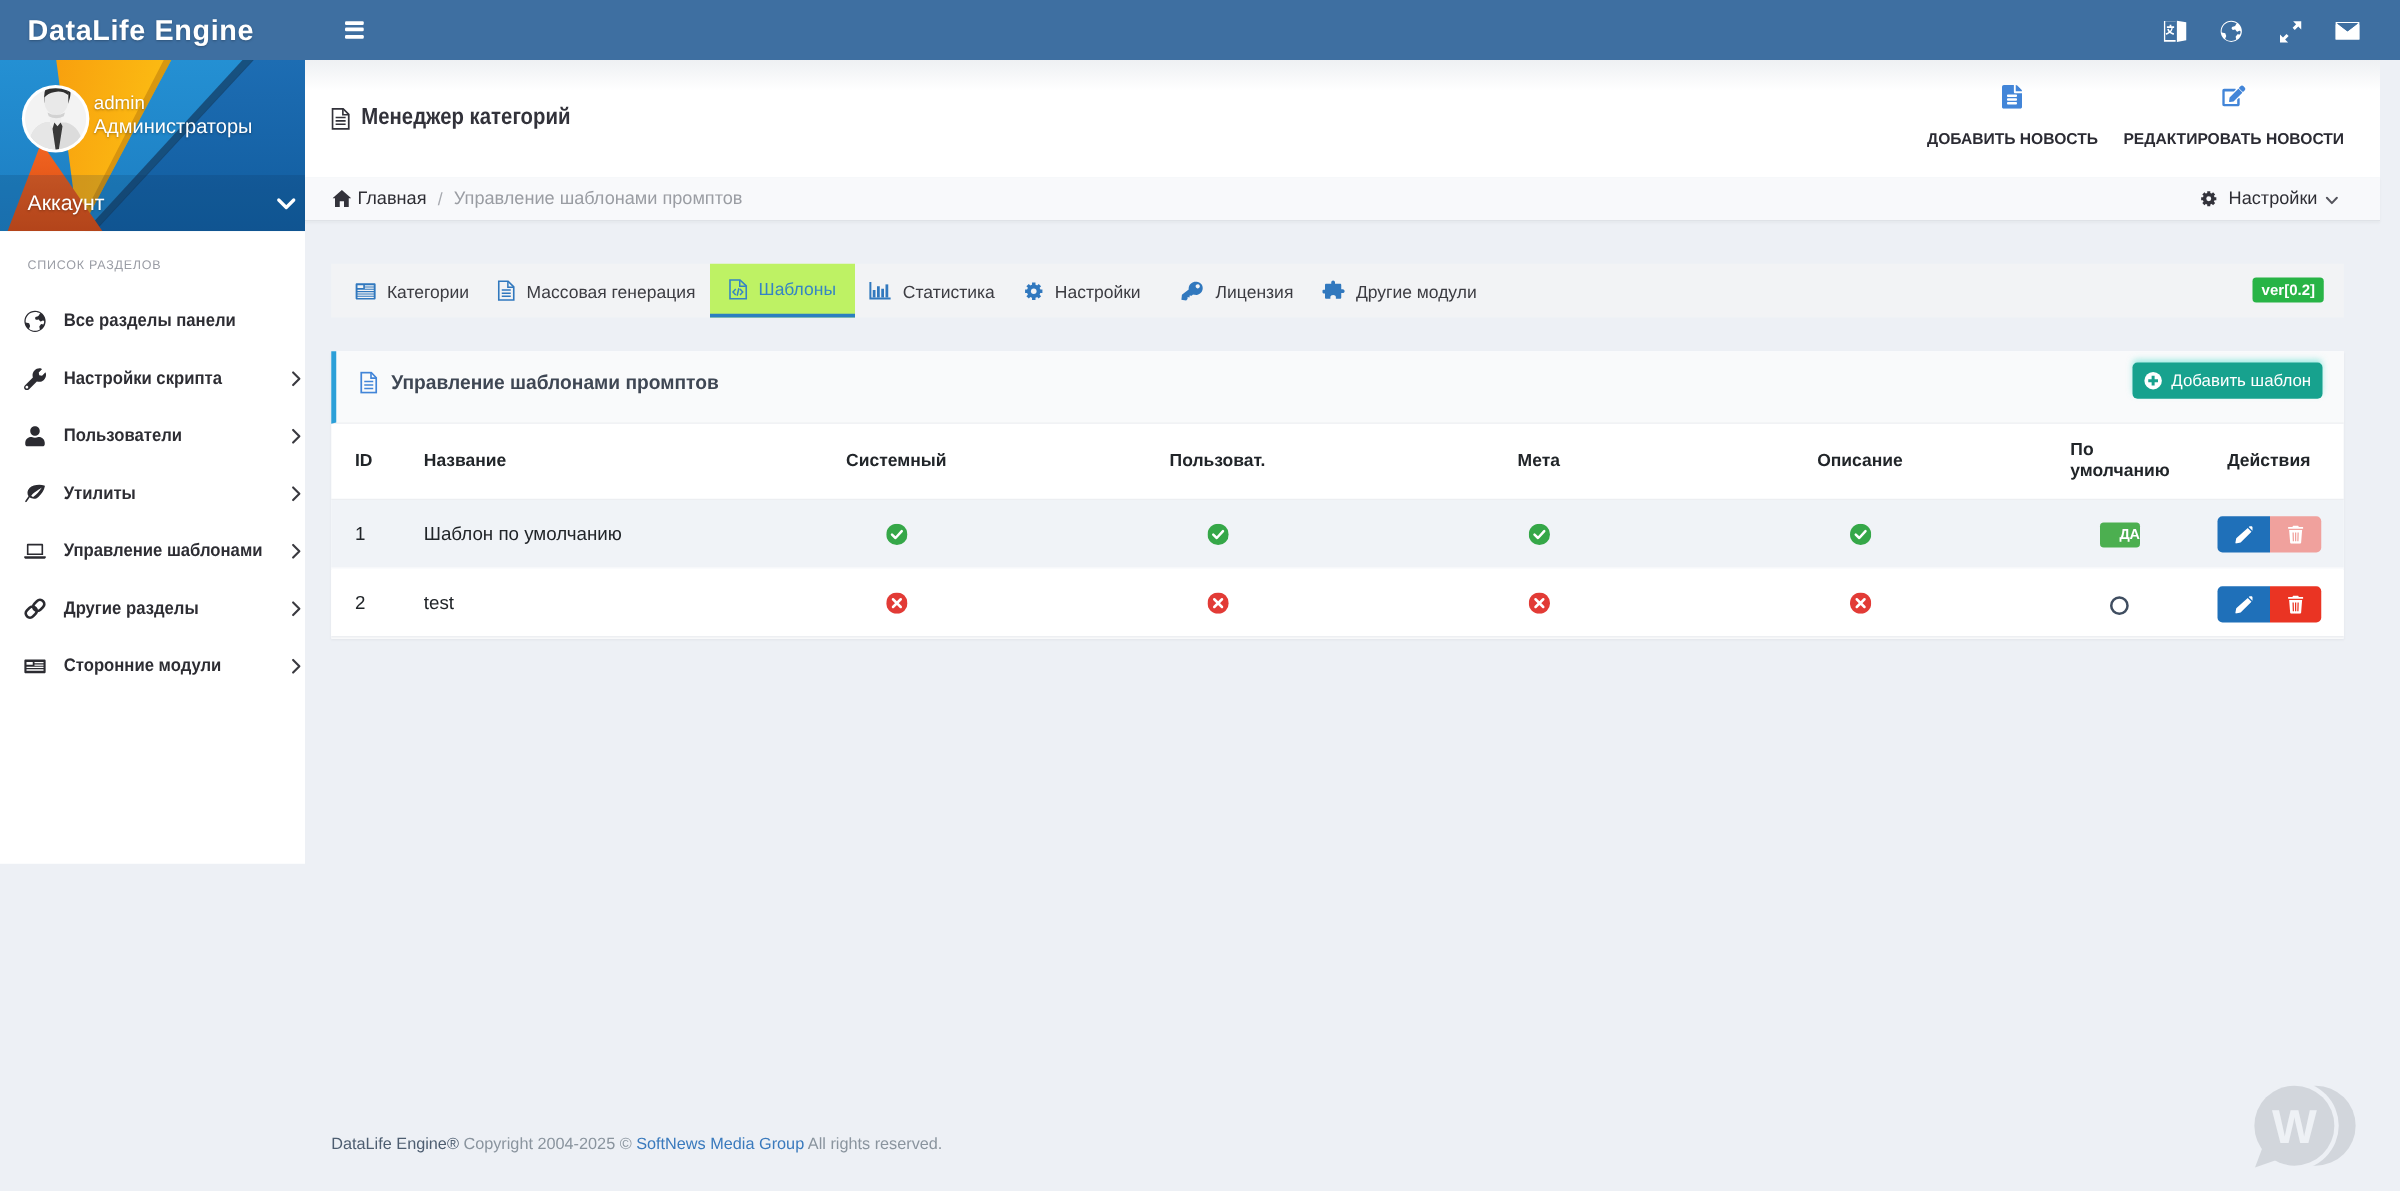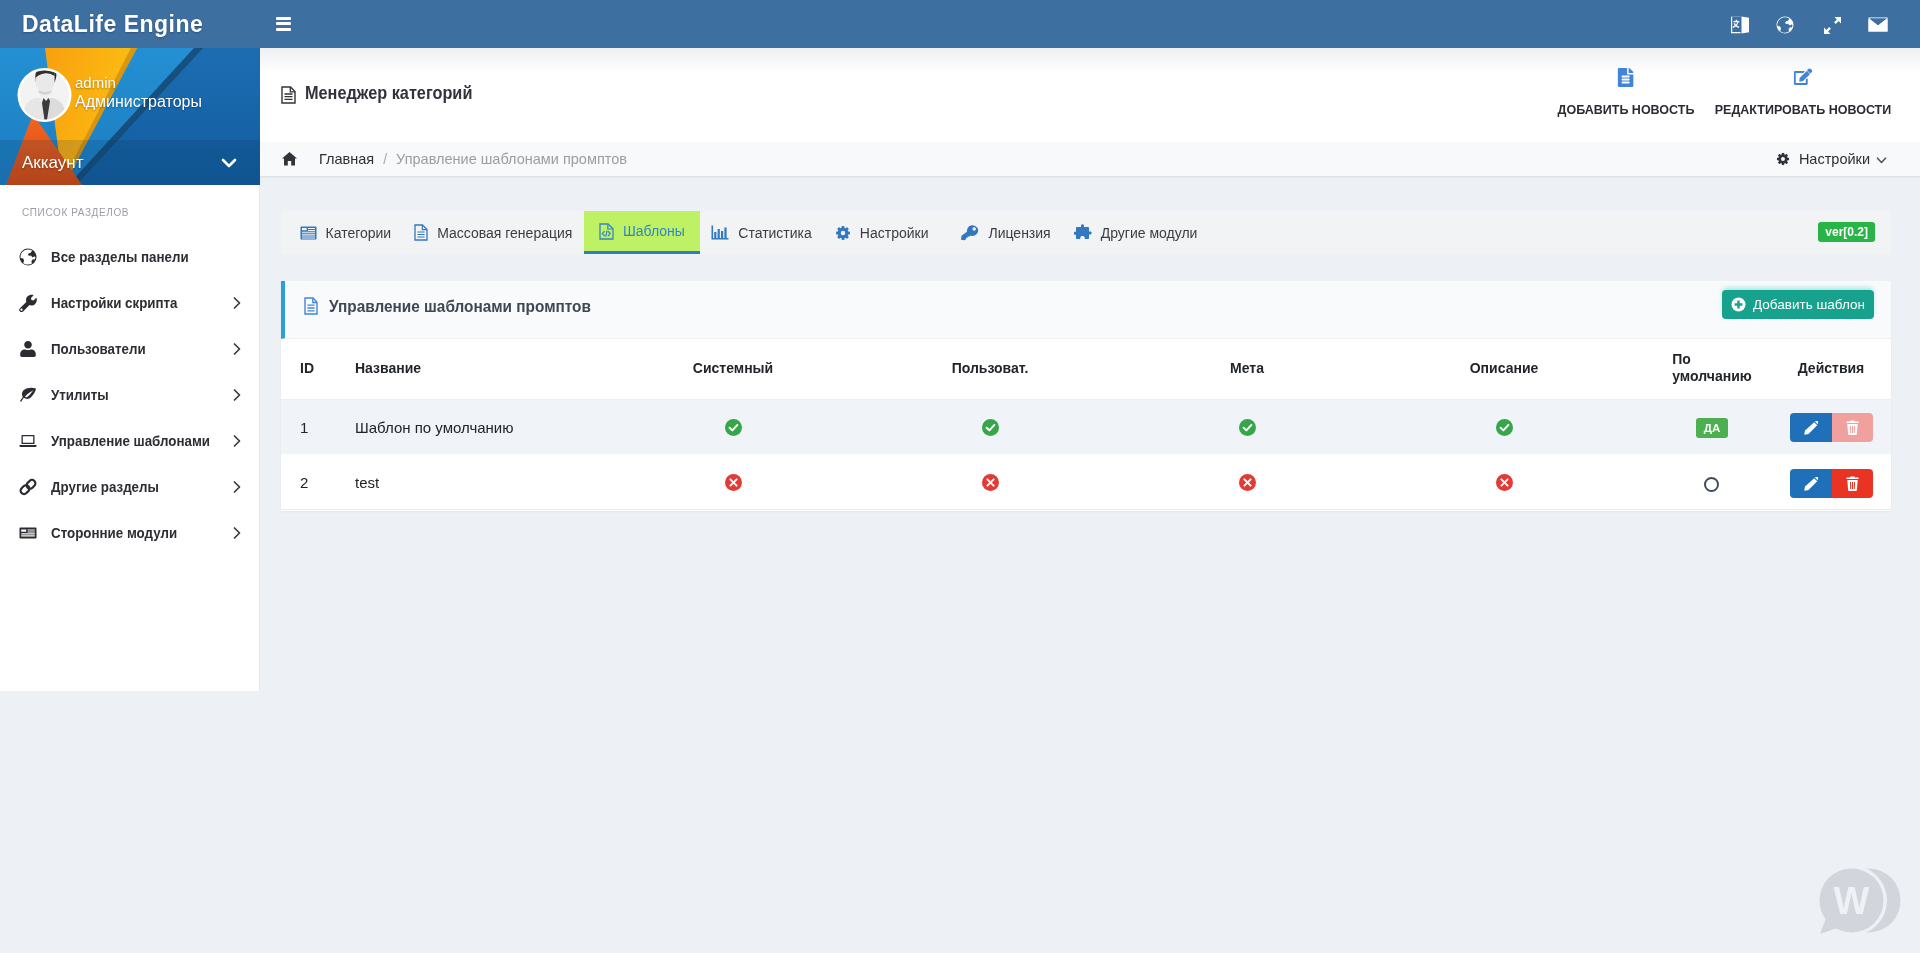--- a/index.html
+++ b/index.html
@@ -19,28 +19,28 @@
 .acc-group { position:absolute; left:75px; top:45px; color:#fff; font-size:16px; text-shadow:0 1px 2px rgba(0,0,0,0.35); }
 .acc-bar-label { position:absolute; left:22px; top:92px; width:238px; height:45px; color:#fff; font-size:17px; line-height:45px; text-shadow:0 1px 2px rgba(0,0,0,0.3); }
 .acc-chev { position:absolute; right:22px; top:92px; height:45px; display:flex; align-items:center; }
 .side-title { position:absolute; left:22px; top:159px; font-size:10px; color:#9a9da5; letter-spacing:0.6px; }
 .menu { position:absolute; left:0; top:186px; width:260px; }
 .menu-item { position:relative; height:46px; }
 .menu-item .mi-ico { position:absolute; left:19px; top:50%; transform:translateY(-50%); width:18px; height:18px; }
 .menu-item .mi-label { position:absolute; left:51px; top:50%; transform:translateY(-50%) scaleX(0.92); transform-origin:0 50%; font-size:14.5px; font-weight:600; color:#2d2d33; white-space:nowrap; }
 .menu-item .mi-chev { position:absolute; right:19px; top:50%; transform:translateY(-50%); }
 
-.main { position:absolute; left:260px; top:48px; width:1488px; height:905px; background:#edf0f5; }
+.main { position:absolute; left:244px; top:48px; width:1488px; height:905px; background:#edf0f5; }
 .content-header { position:absolute; left:0; top:0; width:1660px; height:94px; background:linear-gradient(#eef0f3, #ffffff 26%); }
 .page-title { position:absolute; left:45px; top:34px; font-size:18.5px; font-weight:600; color:#32323a; transform:scaleX(0.88); transform-origin:0 0; }
 .hdr-btn { position:absolute; top:20px; text-align:center; transform:translateX(-50%); white-space:nowrap; }
 .hdr-btn .t { display:block; margin-top:12px; font-size:12.5px; font-weight:600; color:#2b2b33; }
 .breadcrumb { position:absolute; left:0; top:94px; width:1660px; height:35px; background:#f8f9fb; border-bottom:1px solid #dfe2e7; box-shadow:0 1px 2px rgba(0,0,0,0.04); }
 .bc-left { position:absolute; left:22px; top:0; height:34px; display:flex; align-items:center; font-size:14.5px; }
-.bc-t1 { color:#2e2e34; margin-left:22px; }
+.bc-t1 { color:#2e2e34; margin-left:5px; }
 .bc-sep { color:#a7aab0; margin:0 9px; font-size:14px; }
 .bc-t2 { color:#9a9da3; }
 .bc-rgt { position:absolute; right:33px; top:0; height:34px; display:flex; align-items:center; font-size:14.5px; color:#2e2e34; }
 
 .tabs { position:absolute; left:21px; top:163px; width:1610px; height:43px; background:#f2f3f5; display:flex; padding-left:7px; }
 .tab { height:43px; display:flex; align-items:center; font-size:14px; color:#3c3c42; padding:0 11.5px; white-space:nowrap; }
 .tab svg { margin-right:9px; flex:none; }
 .tab.active { background:#bef264; border-bottom:3px solid #2b7fc0; color:#3584c4; }
 .ver-badge { position:absolute; right:16px; top:11px; background:#28b446; color:#fff; font-size:12px; font-weight:bold; border-radius:3px; padding:3px 7px; }
 
@@ -362,21 +362,21 @@
           <path d="M4.6,8.7 L7.4,11.4 L12.4,5.9" stroke="#fff" stroke-width="2" fill="none" stroke-linecap="round" stroke-linejoin="round"></path>
         </svg>
       <svg class="okic" style="position:absolute;left:958px;top:19px" width="17" height="17" viewBox="0 0 17 17">
           <circle cx="8.5" cy="8.5" r="8.5" fill="#35a748"></circle>
           <path d="M4.6,8.7 L7.4,11.4 L12.4,5.9" stroke="#fff" stroke-width="2" fill="none" stroke-linecap="round" stroke-linejoin="round"></path>
         </svg>
       <svg class="okic" style="position:absolute;left:1215px;top:19px" width="17" height="17" viewBox="0 0 17 17">
           <circle cx="8.5" cy="8.5" r="8.5" fill="#35a748"></circle>
           <path d="M4.6,8.7 L7.4,11.4 L12.4,5.9" stroke="#fff" stroke-width="2" fill="none" stroke-linecap="round" stroke-linejoin="round"></path>
         </svg>
-      <div style="position:absolute;left:1415px;top:18px;width:32px;height:20px;background:#4caf50;border-radius:3px;color:#fff;font-size:11.5px;font-weight:bold;text-align:center;line-height:20px">ДА</div>
+      <div style="position:absolute;left:1415px;top:18px;width:32px;height:20px;background:#4caf50;border-radius:3px;color:#fff;font-size:11.5px;font-weight:bold;text-align:right;line-height:20px">ДА</div>
       <div class="actions" style="top:13px">
         <div class="abtn edit">
             <svg width="14" height="14" viewBox="0 0 14 14">
               <path fill="#fff" d="M10.2,0.8 l3,3 L4.5,12.5 l-3.6,0.7 c-0.4,0.1 -0.7,-0.2 -0.6,-0.6 L1,9 Z M11,0 l0.9,-0.9 c0.4,-0.4 1,-0.4 1.4,0 l1.6,1.6 c0.4,0.4 0.4,1 0,1.4 L14,3 Z" transform="translate(0,0.5)"></path>
             </svg>
           </div>
         <div class="abtn del dis">
             <svg width="13" height="15" viewBox="0 0 13 15">
               <path fill="#fff" d="M4.5,0.5 h4 l0.6,1 H12.5 v1.4 H0.5 V1.5 h3.4 Z M1.3,4 h10.4 l-0.8,10 c0,0.5 -0.5,1 -1,1 H3.1 c-0.5,0 -1,-0.5 -1,-1 Z M4,6 l0.2,7 h1 L5,6 Z M6,6 v7 h1 V6 Z M8,6 l-0.2,7 h1 L9,6 Z"></path>
             </svg>
@@ -417,13 +417,14 @@
       </div>
     </div>
   </div>
   <svg class="wmark" width="95" height="84" viewBox="0 0 95 84">
     <circle cx="56.5" cy="40.5" r="32" fill="#d2d6dc"></circle>
     <circle cx="39.5" cy="40.5" r="35.5" fill="#edf0f5"></circle>
     <circle cx="39.5" cy="40.5" r="32" fill="#d2d6dc"></circle>
     <path d="M14,58 L8,74 L28,67 Z" fill="#d2d6dc"></path>
     <text x="39.5" y="54" font-family="Liberation Sans, sans-serif" font-size="38" font-weight="bold" fill="#eef1f5" text-anchor="middle">W</text>
   </svg>
+  <div class="footer"><span class="d">DataLife Engine</span><span class="d">®</span> Copyright 2004-2025 © <span class="l">SoftNews Media Group</span> All rights reserved.</div>
 </div>
 
 </body></html>

